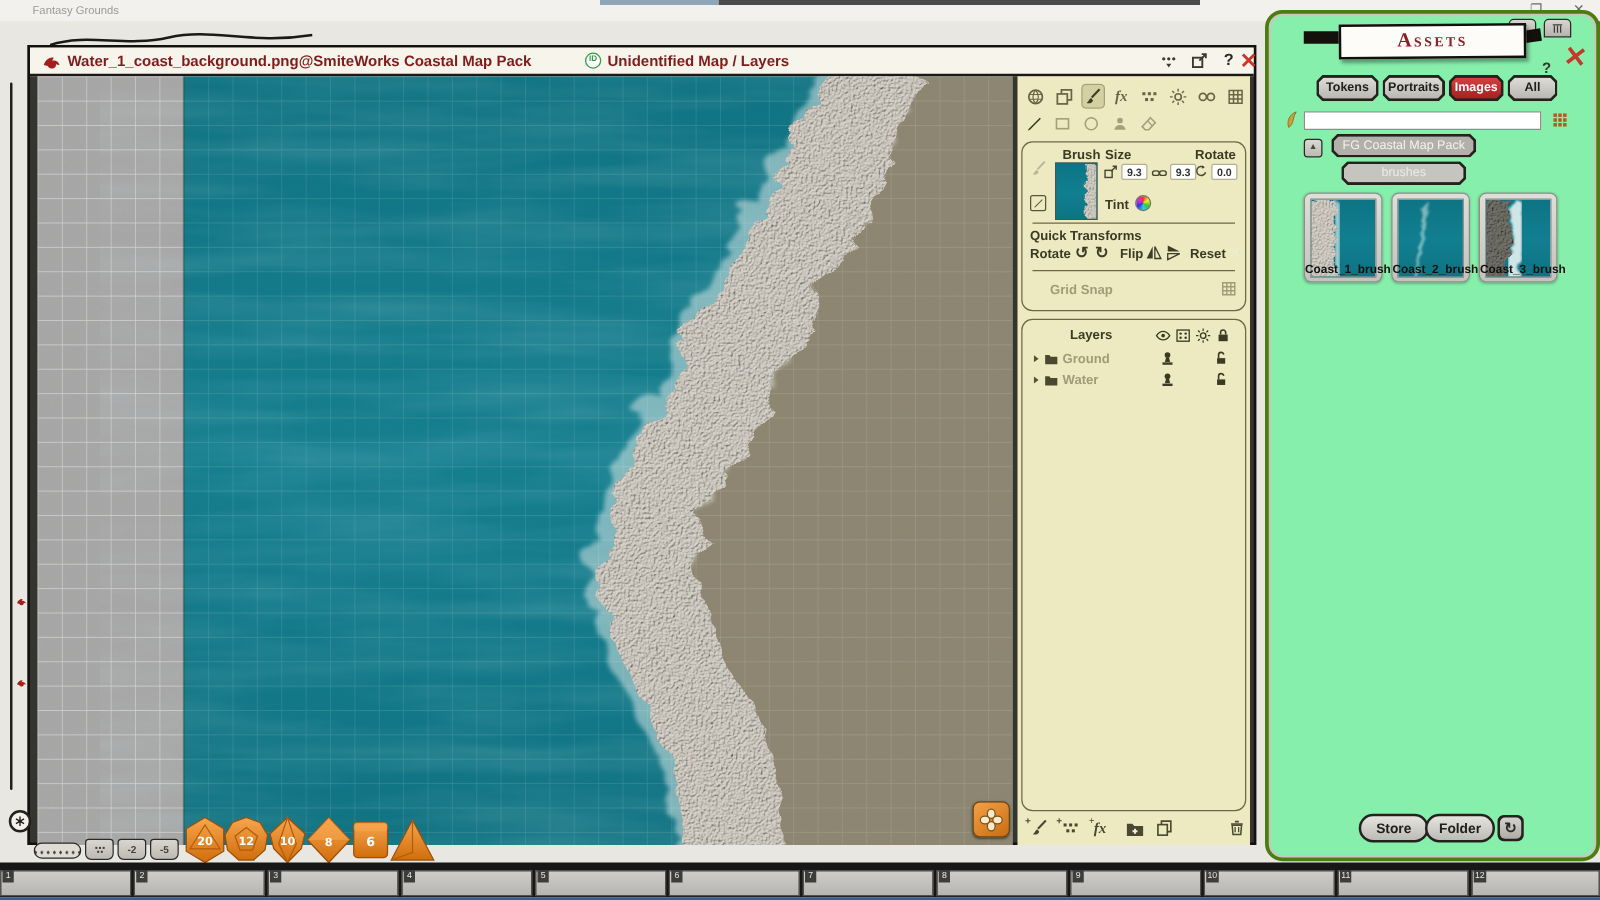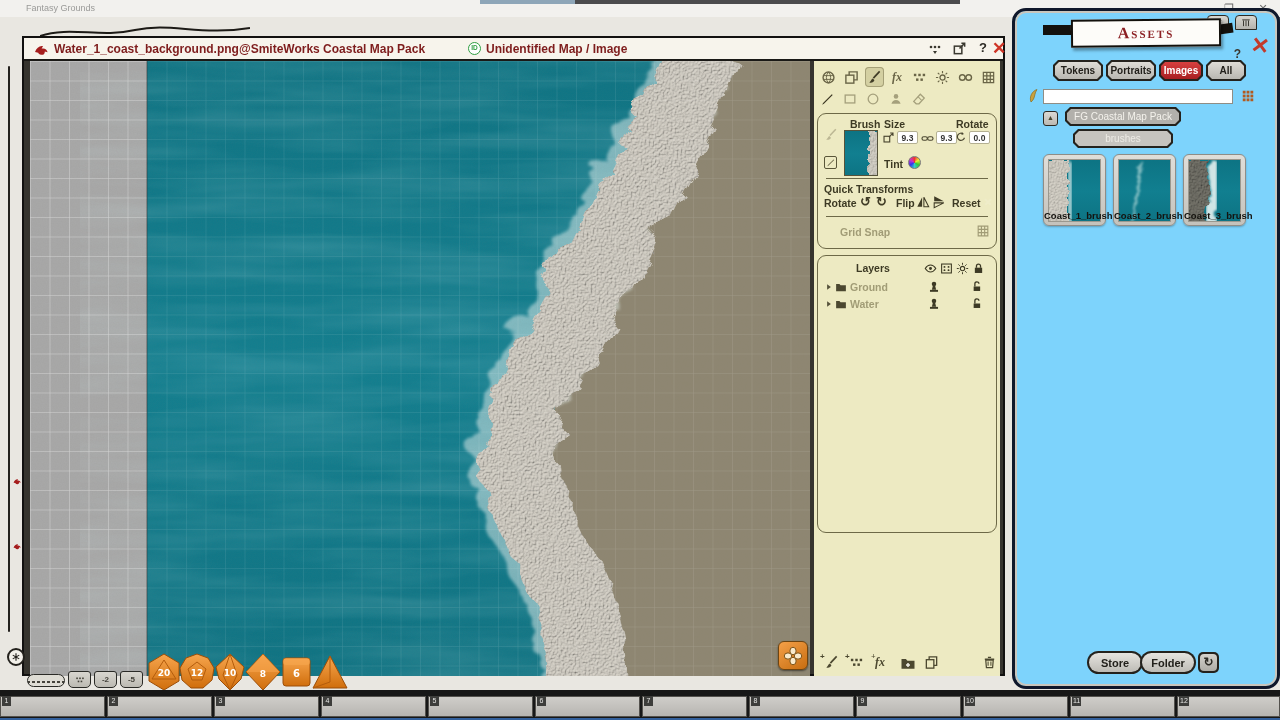--- a/index.html
+++ b/index.html
@@ -70,22 +70,22 @@
   .dice-strip { left:147px; top:651px; }
   .mod-gear { left:7px; top:648px; width:18px; height:18px; border-radius:50%; background:#f3f1ea; border:2px solid #23211c;
               display:flex; align-items:center; justify-content:center; color:#23211c; }
   .mod-pill { left:27px; top:674px; width:38px; height:13px; border:1.5px solid #2a2a26; border-radius:7px; background:#dedcd4;
               background-image:radial-gradient(circle 1.3px,#45433c 90%,transparent 91%); background-size:5px 6px;
               background-position:3px 4px; background-repeat:repeat-x; }
   .mod-btn { top:671px; width:23px; height:17px; background:linear-gradient(#d8d6cf,#bcbab2); border:1.5px solid #2a2a26;
              border-radius:3px 3px 5px 5px; font-size:8px; font-weight:bold; color:#44423a; text-align:center; line-height:15px; }
 
   
-  .assets-win { left:1012px; top:8px; width:268px; height:681px; background:#7dd3fc;
-                border:3px solid #0f172a; border-radius:14px; box-shadow:inset 0 0 0 2px #c9c6bd; }
+  .assets-win { left:1012px; top:8px; width:268px; height:681px; background:#86efac;
+                border:3px solid #4d7c0f; border-radius:14px; box-shadow:inset 0 0 0 2px #c9c6bd; }
   .banner { left:50%; top:8px; transform:translateX(-50%) rotate(-.5deg); width:150px; height:28px; background:#fdfcf9;
             border:2px solid #12100c; display:flex; align-items:center; justify-content:center;
             box-shadow:2px 3px 3px rgba(0,0,0,.35); z-index:3; }
   .banner-txt { font-family:"Liberation Serif",serif; font-variant:small-caps; letter-spacing:2px;
                 font-size:16px; font-weight:bold; color:#8c2024; }
   .banner-tail { top:14px; width:34px; height:10px; background:#14110d; z-index:2; }
   .mini-tab { top:4px; width:22px; height:15px; background:linear-gradient(#d8d6d0,#b5b3ad); border:1.5px solid #2c2a24;
               border-radius:4px 4px 0 0; display:flex; align-items:center; justify-content:center; color:#3c3a33; z-index:1; }
   .aw-help { right:36px; top:36px; font-size:12px; font-weight:bold; color:#3a372e; z-index:4; }
   .aw-close { right:8px; top:24px; font-size:22px; font-weight:bold; color:#c23a2b; transform:rotate(8deg); z-index:4; line-height:22px; }
@@ -377,21 +377,21 @@
     <path d="M0 10 C30 0 60 12 95 4 S160 10 210 2" fill="none" stroke="#1c1a16" stroke-width="2"></path>
   </svg>
 
   <div class="abs map-window">
     <div class="abs mw-titlebar">
       <svg class="abs" style="left:10px;top:5px" width="16" height="14" viewBox="0 0 16 14">
           <use href="#ic-dragon"></use>
         </svg>
       <span class="abs mw-title">Water_1_coast_background.png@SmiteWorks Coastal Map Pack</span>
       <span class="abs id-badge">ID</span>
-      <span class="abs mw-sub">Unidentified Map / Image</span>
+      <span class="abs mw-sub">Unidentified Map / Layers</span>
       <span class="abs mw-ico" style="left:903px;top:3px">
           <svg class="ic" width="16" height="16">
             <use href="#ic-dots"></use>
           </svg>
         </span>
       <span class="abs mw-ico" style="left:928px;top:3px">
           <svg class="ic" width="15" height="15">
             <use href="#ic-popout"></use>
           </svg>
         </span>
@@ -550,21 +550,21 @@
 
         <div class="abs divider" style="top:102px"></div>
         <span class="abs lbl-dim" style="left:22px;top:112px">Grid Snap</span>
         <span class="abs" style="left:158px;top:110px;color:#a19c76">
             <svg class="ic" width="14" height="14">
               <use href="#ic-grid3"></use>
             </svg>
           </span>
       </div>
 
-      <div class="abs tp-box" style="top:194px;height:278px">
+      <div class="abs tp-box" style="top:194px;height:394px">
         <span class="abs lbl" style="left:38px;top:6px">Layers</span>
         <span class="abs" style="left:106px;top:6px;color:#3d3a24">
             <svg class="ic" width="13" height="13">
               <use href="#ic-eye"></use>
             </svg>
           </span>
         <span class="abs" style="left:122px;top:6px;color:#3d3a24">
             <svg class="ic" width="13" height="13">
               <use href="#ic-imgdots"></use>
             </svg>

